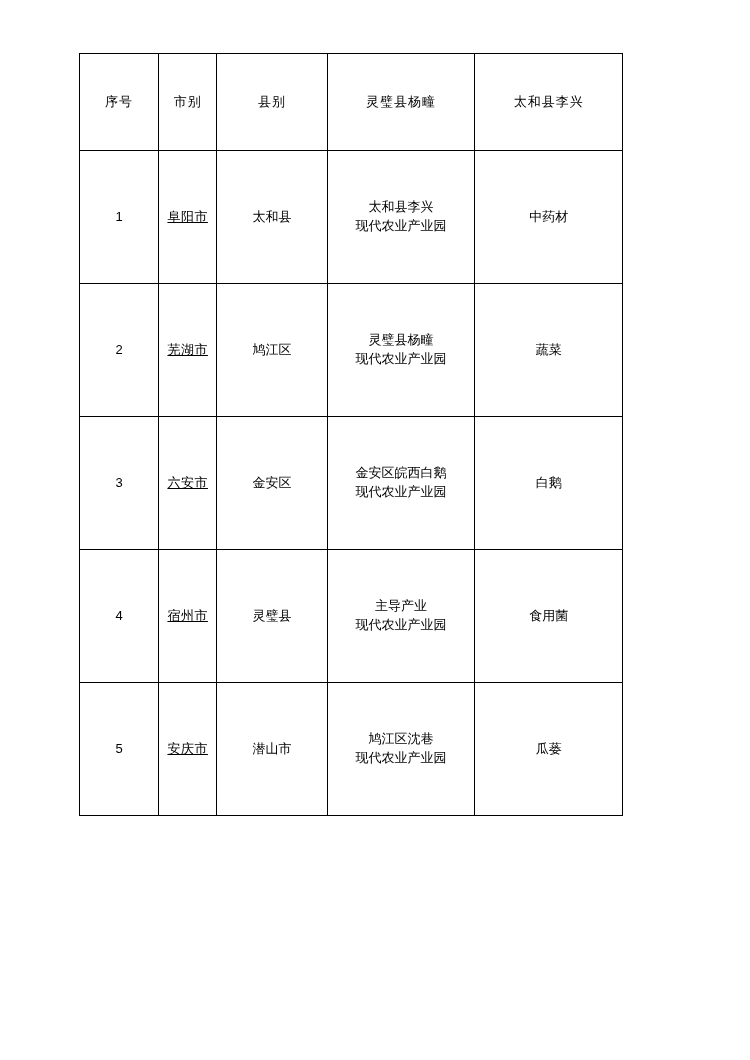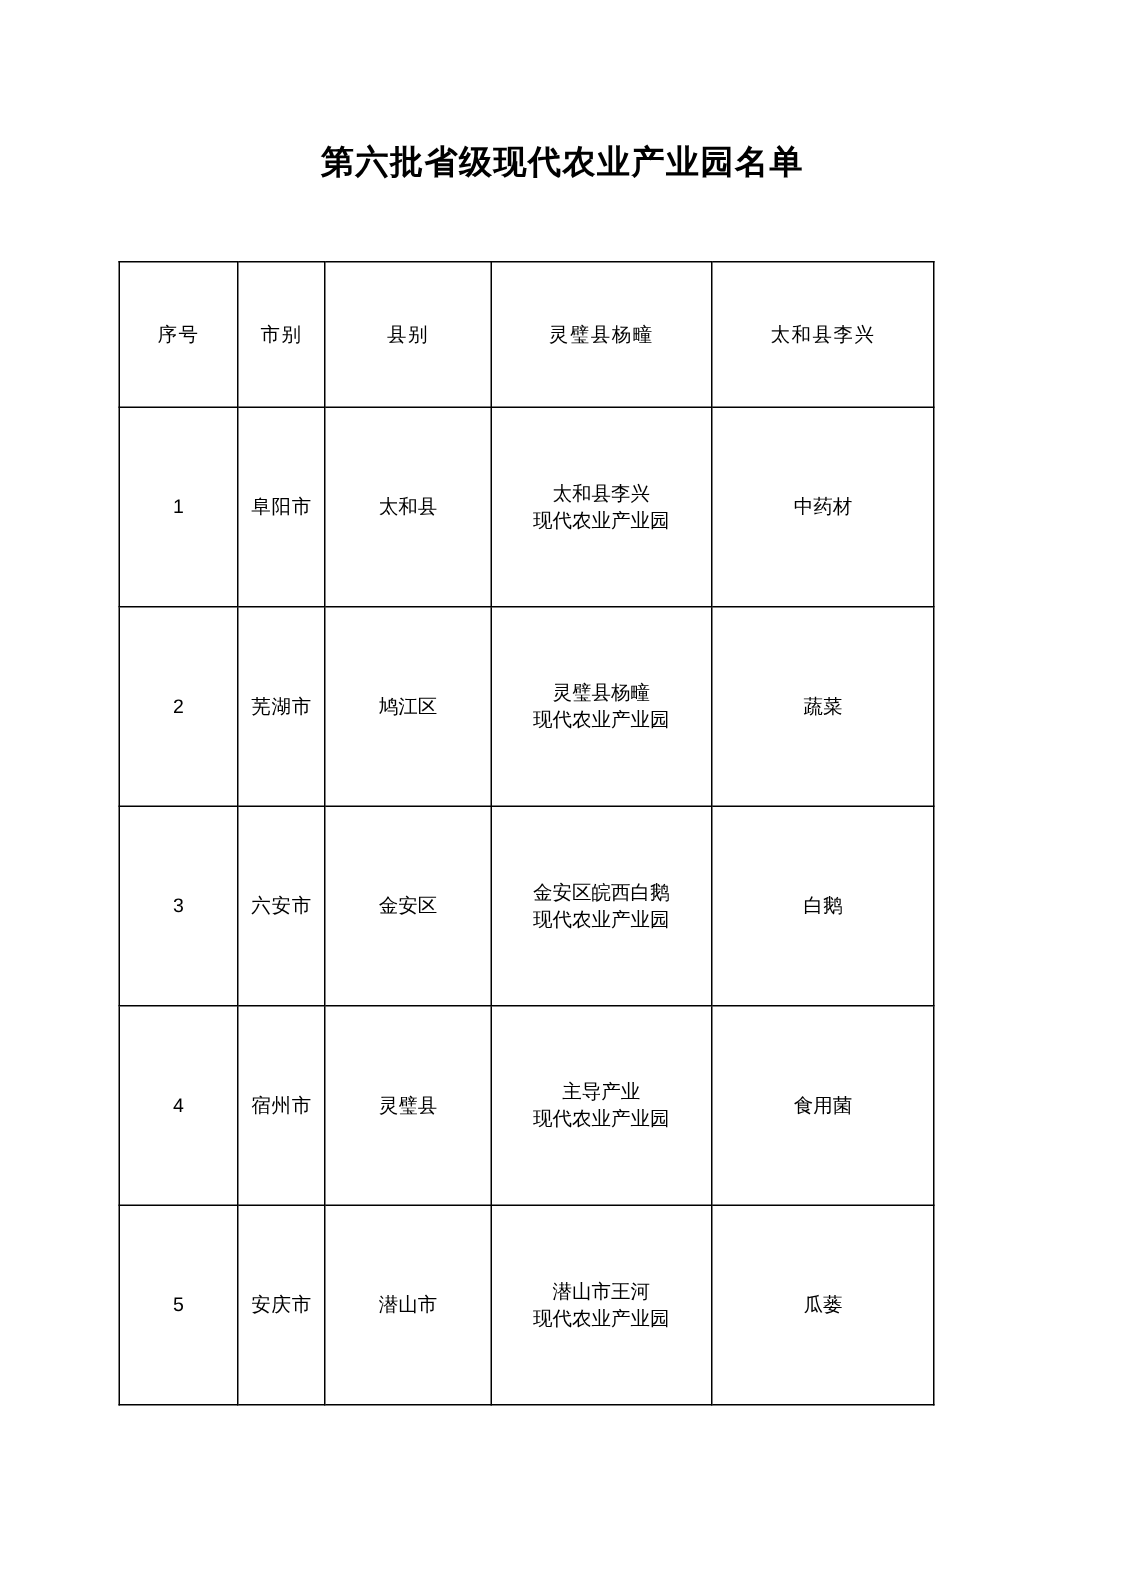--- a/index.html
+++ b/index.html
@@ -58,33 +58,33 @@
   table.listing tbody td {
     height: 128px;
   }
   .col-no    { width: 76px; }
   .col-city  { width: 56px; }
   .col-county{ width: 106px; }
   .col-park  { width: 142px; }
   .col-ind   { width: 142px; }
   .city-cell {
     letter-spacing: 0.5px;
+    text-decoration: underline;
   }
   .park-cell div {
     white-space: nowrap;
     font-family: Liberation Serif, serif;
   }
   .seq { font-size: 13px; }
 </style>
 </head>
 <body>
 
 <div class="page">
 
-  <h1 class="doc-title">第六批省级现代农业产业园名单</h1>
 
   <div class="table-wrap">
     <table class="listing">
       <colgroup>
         <col class="col-no">
         <col class="col-city">
         <col class="col-county">
         <col class="col-park">
         <col class="col-ind">
       </colgroup>
@@ -136,21 +136,21 @@
             <div>主导产业</div>
             <div>现代农业产业园</div>
           </td>
           <td>食用菌</td>
         </tr>
         <tr>
           <td class="seq">5</td>
           <td class="city-cell">安庆市</td>
           <td>潜山市</td>
           <td class="park-cell">
-            <div>潜山市王河</div>
+            <div>鸠江区沈巷</div>
             <div>现代农业产业园</div>
           </td>
           <td>瓜蒌</td>
         </tr>
       </tbody>
     </table>
   </div>
 
 </div>
 

